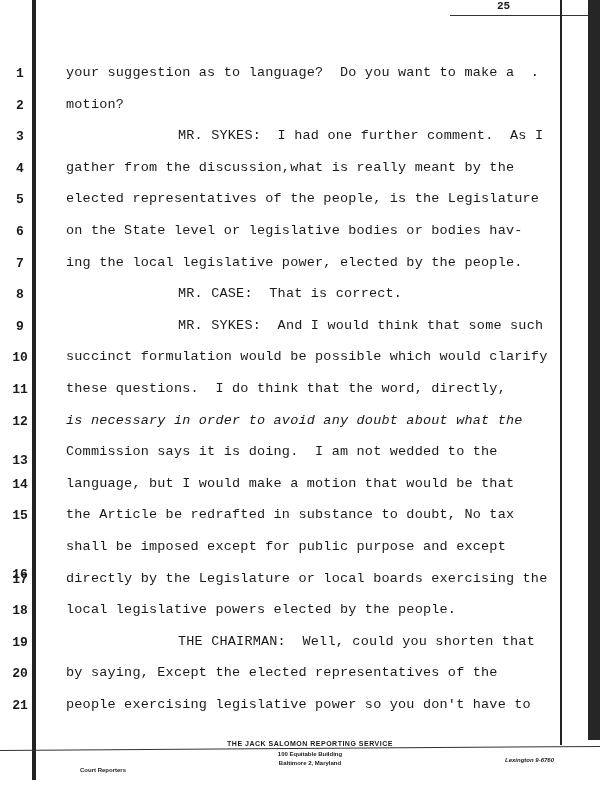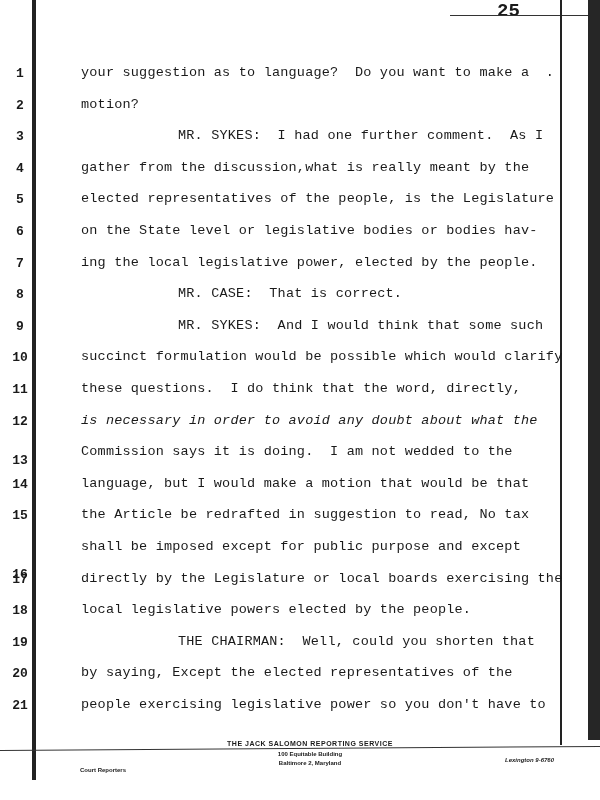--- a/index.html
+++ b/index.html
@@ -1,25 +1,25 @@
 <!DOCTYPE html>
 <html><head>
 <meta charset="utf-8">
 <style>
   html, body { margin:0; padding:0; background:#ffffff; }
   body { width:600px; height:800px; position:relative; overflow:hidden;
          font-family:"Liberation Mono","DejaVu Sans Mono",monospace; color:#1a1a1a; }
-  .page-number { position:absolute; left:497px; top:0px; font-size:19px; font-weight:bold; }
+  .page-number { position:absolute; left:497px; top:0px; font-size:11px; font-weight:bold; }
   .top-rule { position:absolute; left:450px; top:15px; width:150px; height:0; border-top:1.5px solid #333; }
   .left-rule { position:absolute; left:32px; top:0; width:4px; height:780px; background:#222; }
   .right-rule { position:absolute; left:560px; top:0; width:1.5px; height:745px; background:#222; }
   .right-edge { position:absolute; left:588px; top:0; width:12px; height:740px; background:#262626; }
   .bottom-rule { position:absolute; left:0; top:748px; width:600px; height:0; border-top:1.5px solid #333; transform:rotate(-0.4deg); }
   .line-num { position:absolute; left:10px; width:20px; text-align:center; font-size:13px; font-weight:bold; }
-  .line-text { position:absolute; left:81px; font-size:13.5px; white-space:pre; letter-spacing:0.2px; }
+  .line-text { position:absolute; left:66px; font-size:13.5px; white-space:pre; letter-spacing:0.2px; }
   .line-text.indent { left:178px;text-align:right; }
   .footer-title { position:absolute; left:205px; top:740px; width:210px; text-align:center; font-family:"Liberation Sans",sans-serif; font-size:7px; font-weight:bold; letter-spacing:0.5px; }
   .footer-addr { position:absolute; left:205px; width:210px; text-align:center; font-family:"Liberation Sans",sans-serif; font-size:6px; font-weight:bold; }
   .footer-left { position:absolute; left:80px; top:767px; font-family:"Liberation Sans",sans-serif; font-size:6px; font-weight:bold; }
   .footer-right { position:absolute; left:505px; top:757px; font-family:"Liberation Sans",sans-serif; font-size:6px; font-weight:bold; font-style:italic; }
 </style>
 </head>
 <body>
 
 <div class="page-number">25</div>
@@ -52,21 +52,21 @@
     <div class="line-text" style="top: 349.4px;">succinct formulation would be possible which would clarify</div>
     <div class="line-num" style="top: 382px;">11</div>
     <div class="line-text" style="top: 381px;">these questions.  I do think that the word, directly,</div>
     <div class="line-num" style="top: 413.6px;">12</div>
     <div class="line-text" style="top: 412.6px; font-style: italic;">is necessary in order to avoid any doubt about what the</div>
     <div class="line-num" style="top: 453px;">13</div>
     <div class="line-text" style="top: 444.2px;">Commission says it is doing.  I am not wedded to the</div>
     <div class="line-num" style="top: 476.8px;">14</div>
     <div class="line-text" style="top: 475.8px;">language, but I would make a motion that would be that</div>
     <div class="line-num" style="top: 508.4px;">15</div>
-    <div class="line-text" style="top: 507.4px;">the Article be redrafted in suggestion to read, No tax</div>
+    <div class="line-text" style="top: 507.4px;">the Article be redrafted in substance to doubt, No tax</div>
     <div class="line-num" style="top: 567px;">16</div>
     <div class="line-text" style="top: 539px;">shall be imposed except for public purpose and except</div>
     <div class="line-num" style="top: 571.6px;">17</div>
     <div class="line-text" style="top: 570.6px;">directly by the Legislature or local boards exercising the</div>
     <div class="line-num" style="top: 603.2px;">18</div>
     <div class="line-text" style="top: 602.2px; text-align: center;">local legislative powers elected by the people.</div>
     <div class="line-num" style="top: 634.8px;">19</div>
     <div class="line-text indent" style="top: 633.8px;">THE CHAIRMAN:  Well, could you shorten that</div>
     <div class="line-num" style="top: 666.4px;">20</div>
     <div class="line-text" style="top: 665.4px;">by saying, Except the elected representatives of the</div>

